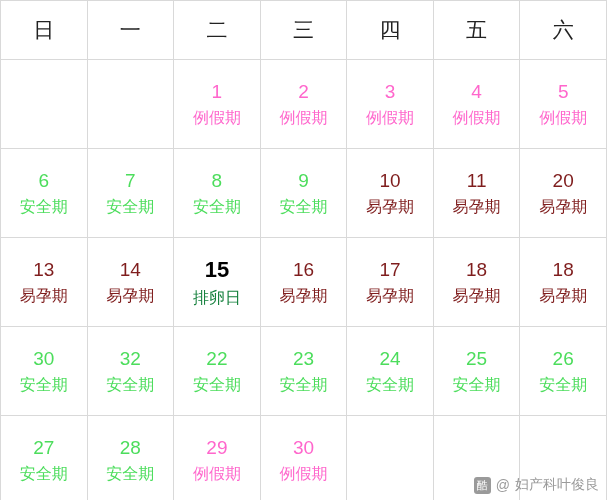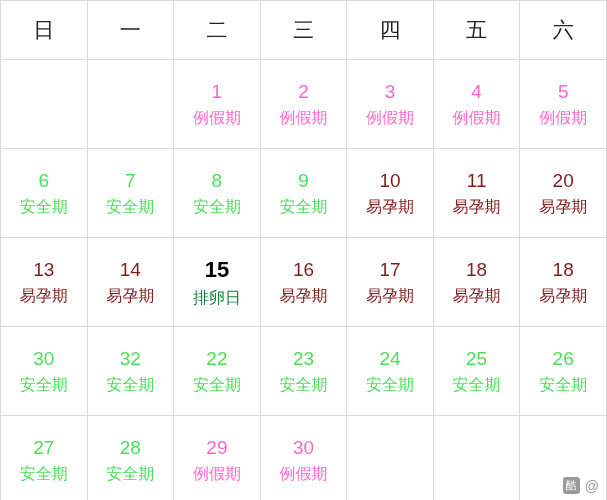--- a/index.html
+++ b/index.html
@@ -321,13 +321,14 @@
             <div class="day-label"></div>
           </div>
         </td>
       </tr>
     </tbody>
 </table>
 
 <div id="watermark">
   <span class="wm-logo">酷</span>
   <span class="wm-at">@</span>
+  <span class="wm-name">妇产科叶俊良</span>
 </div>
 
 </body></html>

